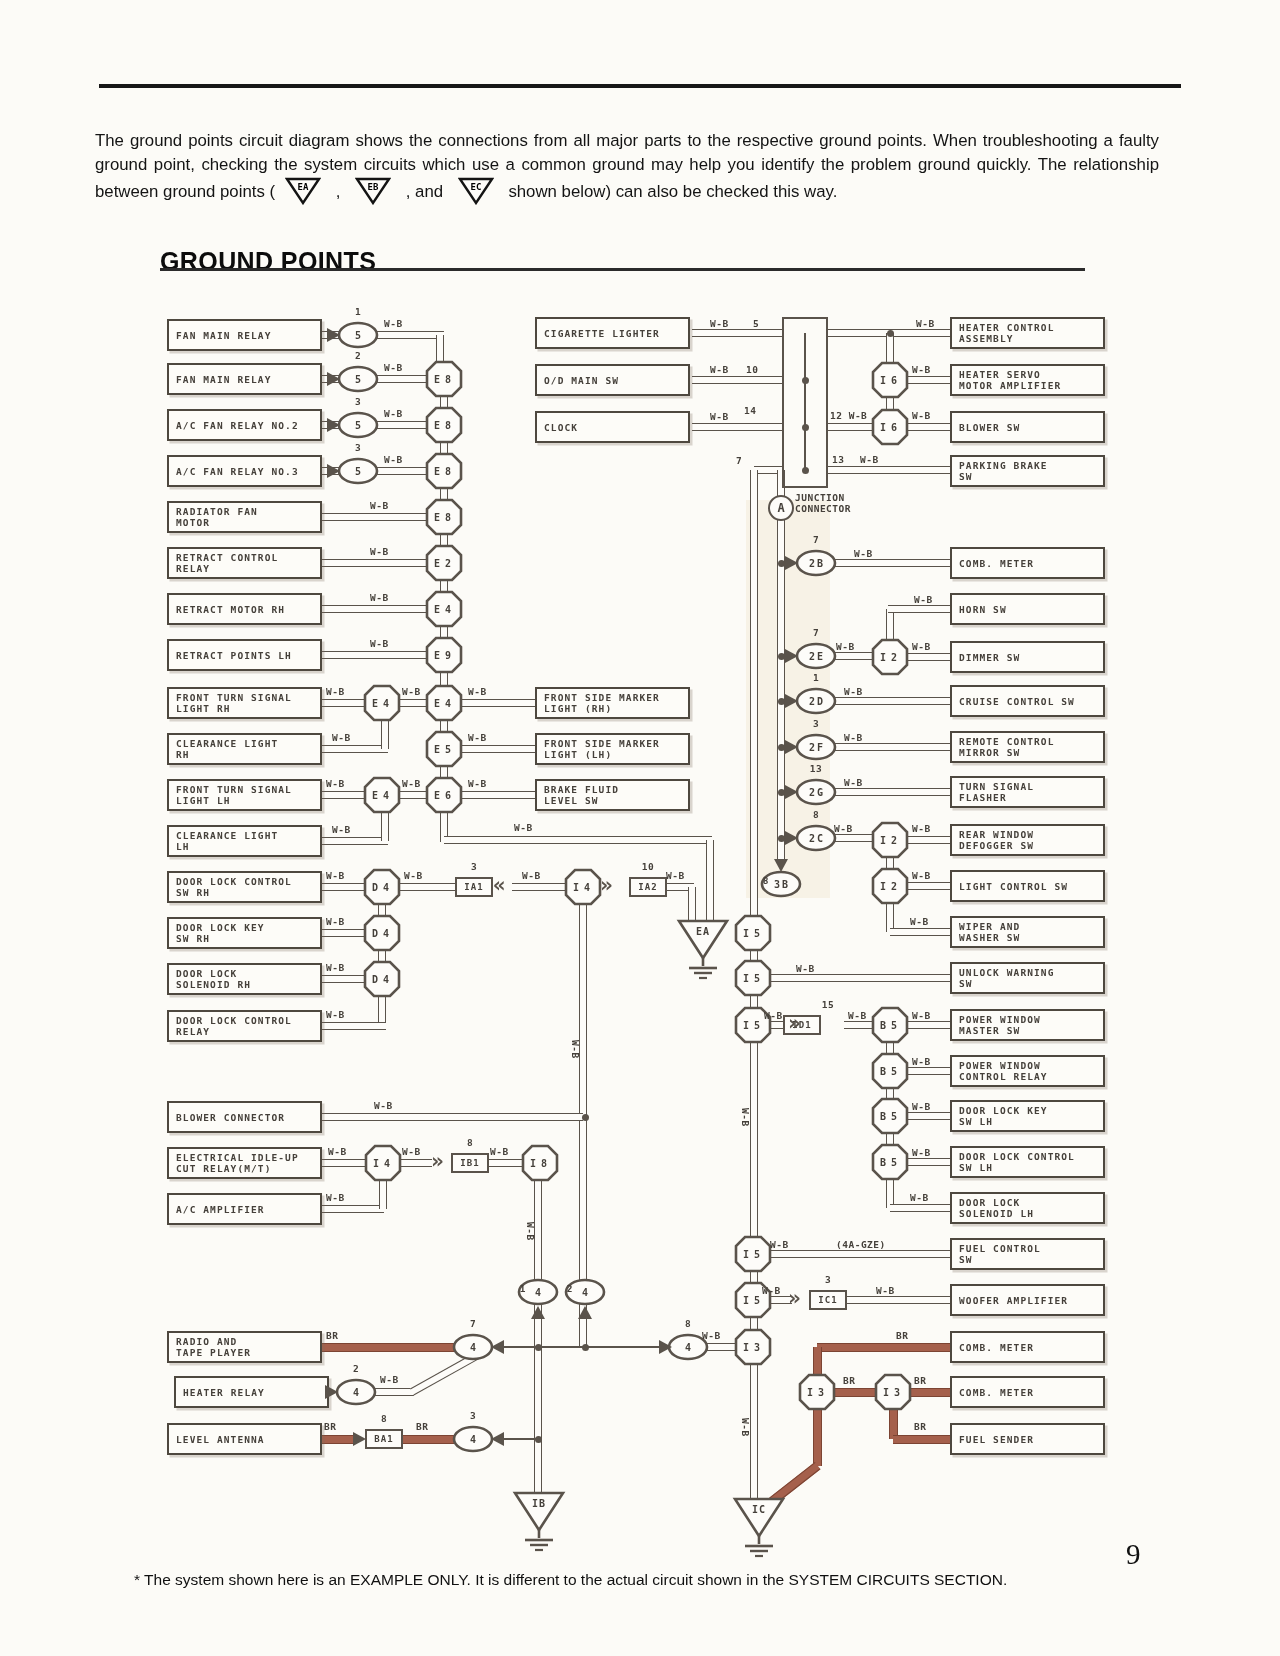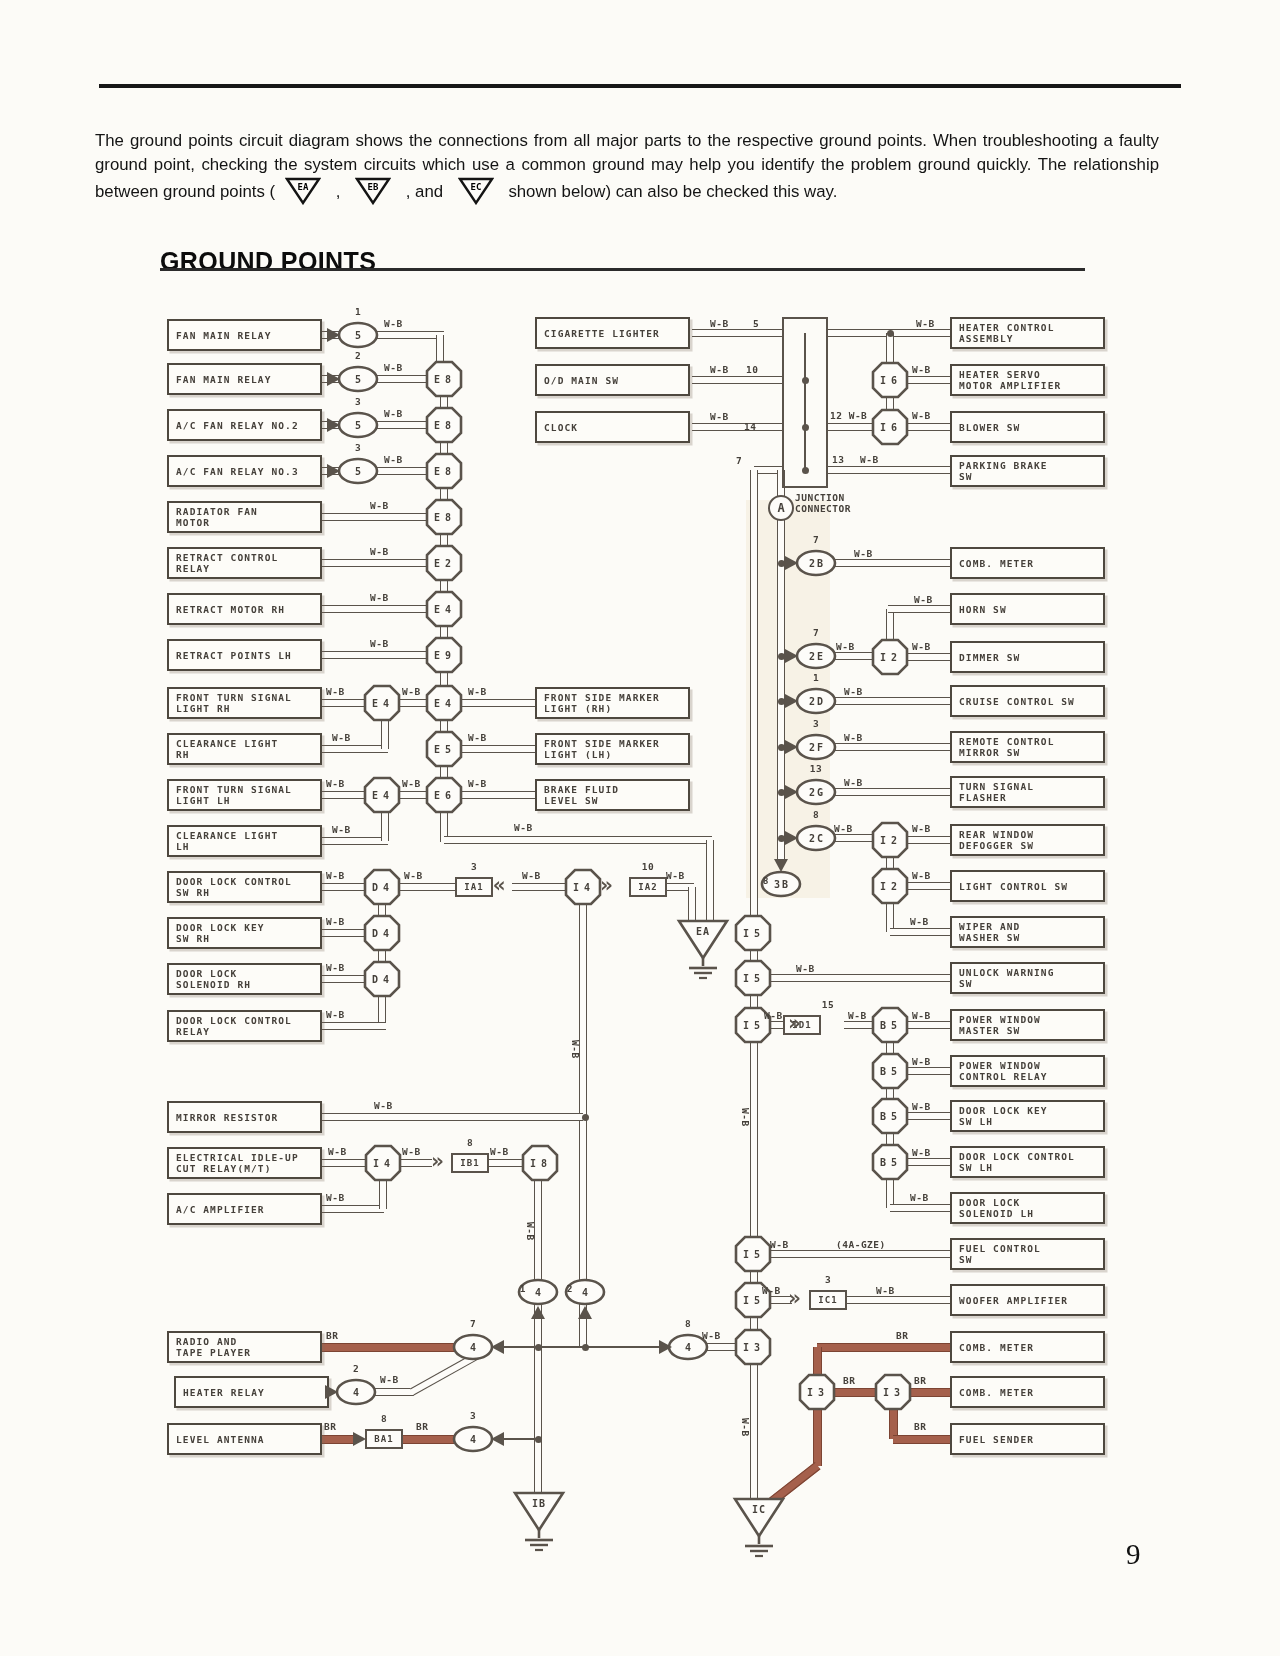--- a/index.html
+++ b/index.html
@@ -217,21 +217,21 @@
       <div class="abs cbox" style="left:167px;top:917px">
         <div>DOOR LOCK KEY<br>SW RH</div>
       </div>
       <div class="abs cbox" style="left:167px;top:963px">
         <div>DOOR LOCK<br>SOLENOID RH</div>
       </div>
       <div class="abs cbox" style="left:167px;top:1010px">
         <div>DOOR LOCK CONTROL<br>RELAY</div>
       </div>
       <div class="abs cbox" style="left:167px;top:1101px">
-        <div>MIRROR RESISTOR</div>
+        <div>BLOWER CONNECTOR</div>
       </div>
       <div class="abs cbox" style="left:167px;top:1147px">
         <div>ELECTRICAL IDLE-UP<br>CUT RELAY(M/T)</div>
       </div>
       <div class="abs cbox" style="left:167px;top:1193px">
         <div>A/C AMPLIFIER</div>
       </div>
       <div class="abs cbox" style="left:167px;top:1331px">
         <div>RADIO AND<br>TAPE PLAYER</div>
       </div>
@@ -664,21 +664,21 @@
       <div class="abs lbl" style="left:326px;top:1330px">BR</div>
       <div class="abs lbl" style="left:380px;top:1374px">W-B</div>
       <div class="abs lbl" style="left:702px;top:1330px">W-B</div>
       <div class="abs lbl" style="left:324px;top:1421px">BR</div>
       <div class="abs lbl" style="left:416px;top:1421px">BR</div>
       <div class="abs lbl" style="left:710px;top:318px">W-B</div>
       <div class="abs lbl" style="left:753px;top:318px">5</div>
       <div class="abs lbl" style="left:710px;top:364px">W-B</div>
       <div class="abs lbl" style="left:746px;top:364px">10</div>
       <div class="abs lbl" style="left:710px;top:411px">W-B</div>
-      <div class="abs lbl" style="left:744px;top:421px">14</div>
+      <div class="abs lbl" style="left:744px;top:405px">14</div>
       <div class="abs lbl" style="left:916px;top:318px">W-B</div>
       <div class="abs lbl" style="left:912px;top:364px">W-B</div>
       <div class="abs lbl" style="left:830px;top:410px">12 W-B</div>
       <div class="abs lbl" style="left:912px;top:410px">W-B</div>
       <div class="abs lbl" style="left:832px;top:454px">13</div>
       <div class="abs lbl" style="left:860px;top:454px">W-B</div>
       <div class="abs lbl" style="left:736px;top:455px">7</div>
       <div class="abs lbl" style="left:854px;top:548px">W-B</div>
       <div class="abs lbl" style="left:914px;top:594px">W-B</div>
       <div class="abs lbl" style="left:836px;top:641px">W-B</div>
@@ -701,14 +701,15 @@
       <div class="abs lbl" style="left:770px;top:1239px">W-B</div>
       <div class="abs lbl" style="left:836px;top:1239px">(4A-GZE)</div>
       <div class="abs lbl" style="left:762px;top:1285px">W-B</div>
       <div class="abs lbl" style="left:876px;top:1285px">W-B</div>
       <div class="abs lbl" style="left:896px;top:1330px">BR</div>
       <div class="abs lbl" style="left:843px;top:1375px">BR</div>
       <div class="abs lbl" style="left:914px;top:1375px">BR</div>
       <div class="abs lbl" style="left:914px;top:1421px">BR</div>
     </div>
 
+  <div id="footnote">*  The system shown here is an EXAMPLE ONLY.  It is different to the actual circuit shown in the SYSTEM CIRCUITS SECTION.</div>
   <div id="pagenum">9</div>
 </div>
 
 </body></html>

